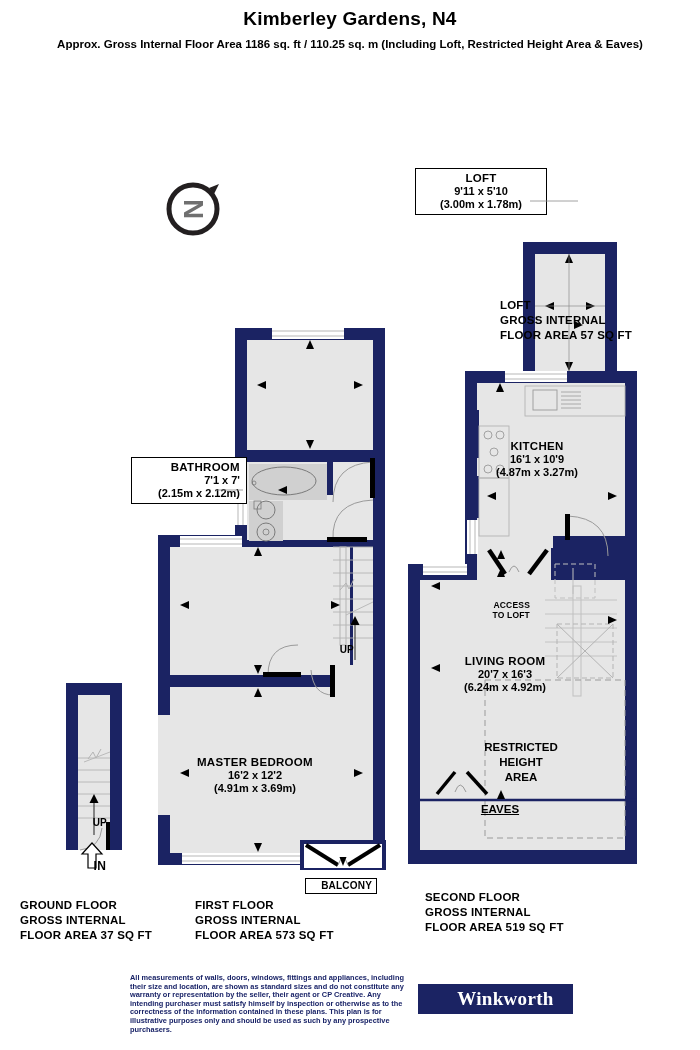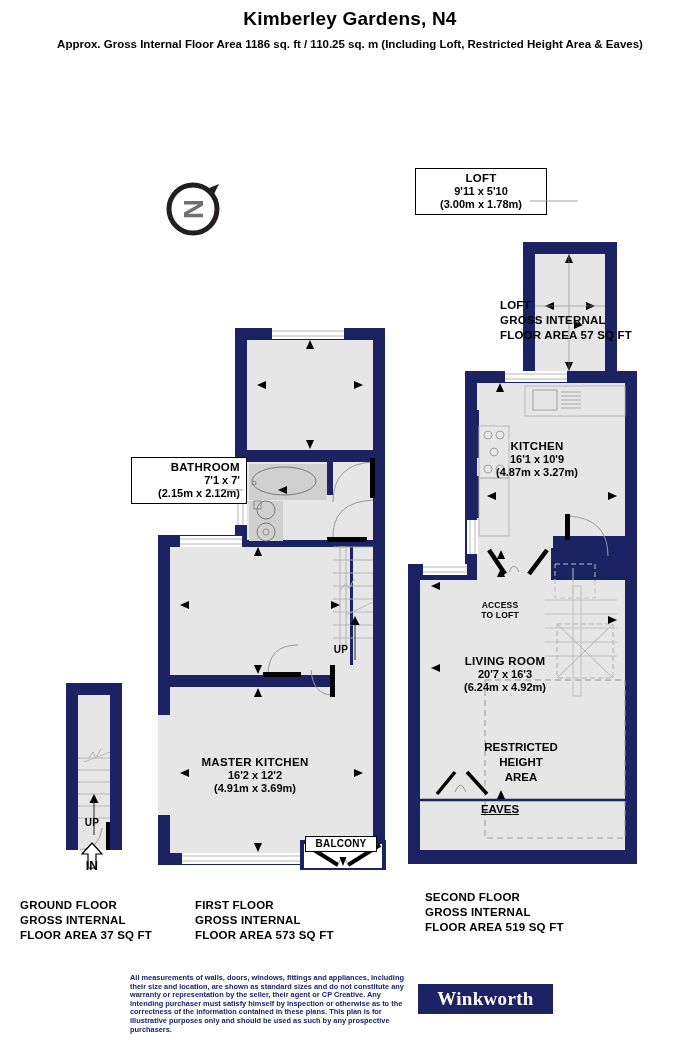--- a/index.html
+++ b/index.html
@@ -16,30 +16,30 @@
   #plan-title{font-size:19px;font-weight:bold;letter-spacing:.2px;margin:0 0 7px 0;}
   .area-line{font-size:11.5px;font-weight:bold;line-height:15px;white-space:nowrap;}
 
   
   .rlabel{position:absolute;text-align:center;font-weight:bold;line-height:13px;
           font-size:11px;white-space:nowrap;}
   .rlabel .nm{font-size:11.5px;letter-spacing:.3px;}
   .boxed{border:1px solid #000;background:#fff;padding:3px 6px;}
   .floorarea{position:absolute;font-size:11.5px;font-weight:bold;line-height:15px;
              white-space:nowrap;letter-spacing:.2px;}
-  .tinylabel{position:absolute;font-size:8.5px;font-weight:bold;text-align:center;
+  .tinylabel{position:absolute;font-size:8.5px;font-weight:bold;text-align:right;
              line-height:10px;letter-spacing:.2px;}
 
   
   #compass{position:absolute;left:163px;top:175px;width:62px;height:62px;}
 
   
   #disclaimer{position:absolute;left:130px;top:974px;width:285px;
               font-size:7.4px;line-height:8.6px;color:#1a2468;font-weight:bold;}
-  #brand{position:absolute;left:418px;top:984px;width:135px;height:30px;background:#1b2363;}
+  #brand{position:absolute;left:418px;top:984px;width:135px;height:30px;background:#1b2363;padding-left:20px;}
   #brand span{display:block;color:#fff;font-family:"Liberation Serif", serif;
               font-size:19px;font-weight:bold;line-height:30px;text-align:center;
               letter-spacing:.3px;}
 
   svg{display:block;}
 </style>
 </head>
 <body>
 
 <div class="plan">
@@ -203,28 +203,28 @@
     <div class="nm">BATHROOM</div>
     <div>7'1 x 7'</div>
     <div>(2.15m x 2.12m)</div>
   </div>
   <svg style="position:absolute;left:215px;top:485px;" width="30" height="10">
     <line x1="0" y1="5" x2="28" y2="5" stroke="#8a8a8a" stroke-width="0.8"></line>
   </svg>
 
 
   <div class="rlabel" style="left:185px;top:756px;width:140px;">
-    <div class="nm">MASTER KITCHEN</div>
+    <div class="nm">MASTER BEDROOM</div>
     <div>16'2 x 12'2</div>
     <div>(4.91m x 3.69m)</div>
   </div>
 
   <div class="tinylabel" style="left:328px;top:645px;width:26px;font-size:10px;">UP</div>
 
-  <div class="tinylabel boxed" style="left:305px;top:836px;width:62px;font-size:10px;padding:2px 4px;">BALCONY</div>
+  <div class="tinylabel boxed" style="left:305px;top:878px;width:62px;font-size:10px;padding:2px 4px;">BALCONY</div>
 
   <svg style="position:absolute;left:62px;top:680px;" width="70" height="190" viewBox="0 0 70 190">
     <rect x="4" y="3" width="56" height="167" fill="#1b2363"></rect>
     <rect x="16" y="15" width="32" height="155" fill="#e6e6e6"></rect>
 
     <g stroke="#b4b4b4" stroke-width="0.9" fill="none">
       <line x1="16" y1="78" x2="48" y2="78"></line>
       <line x1="16" y1="90" x2="48" y2="90"></line>
       <line x1="16" y1="102" x2="48" y2="102"></line>
       <line x1="16" y1="114" x2="48" y2="114"></line>

